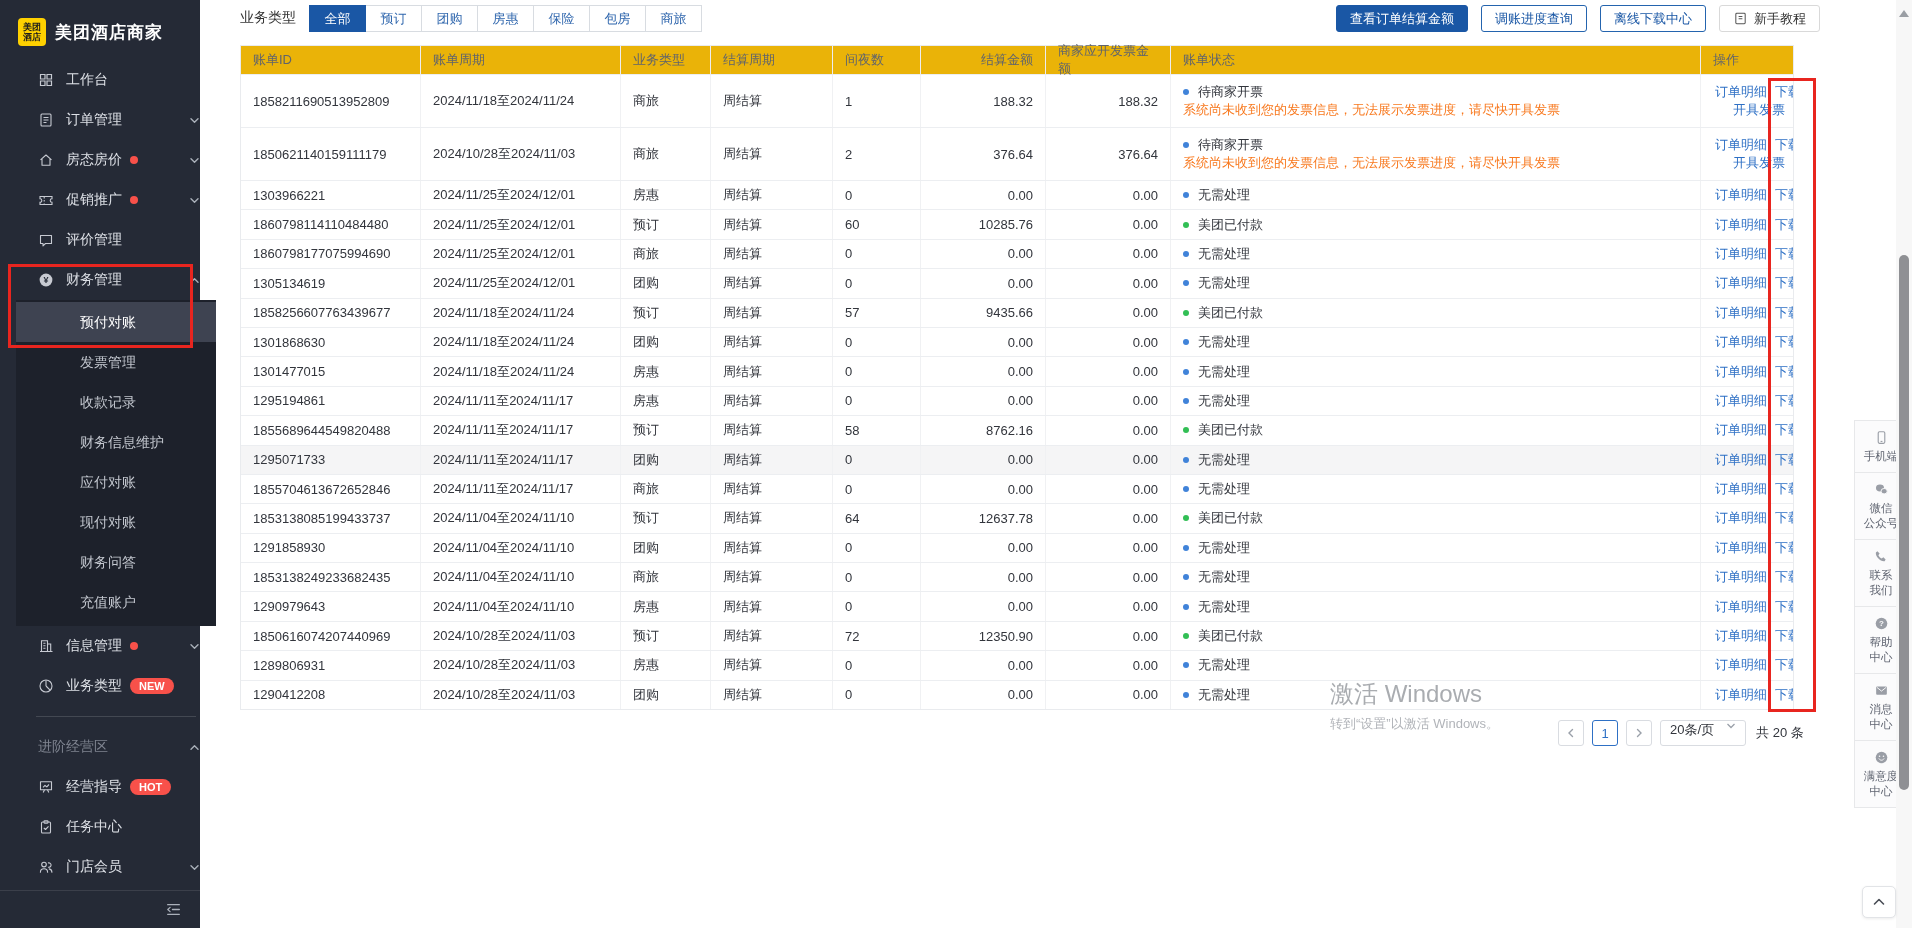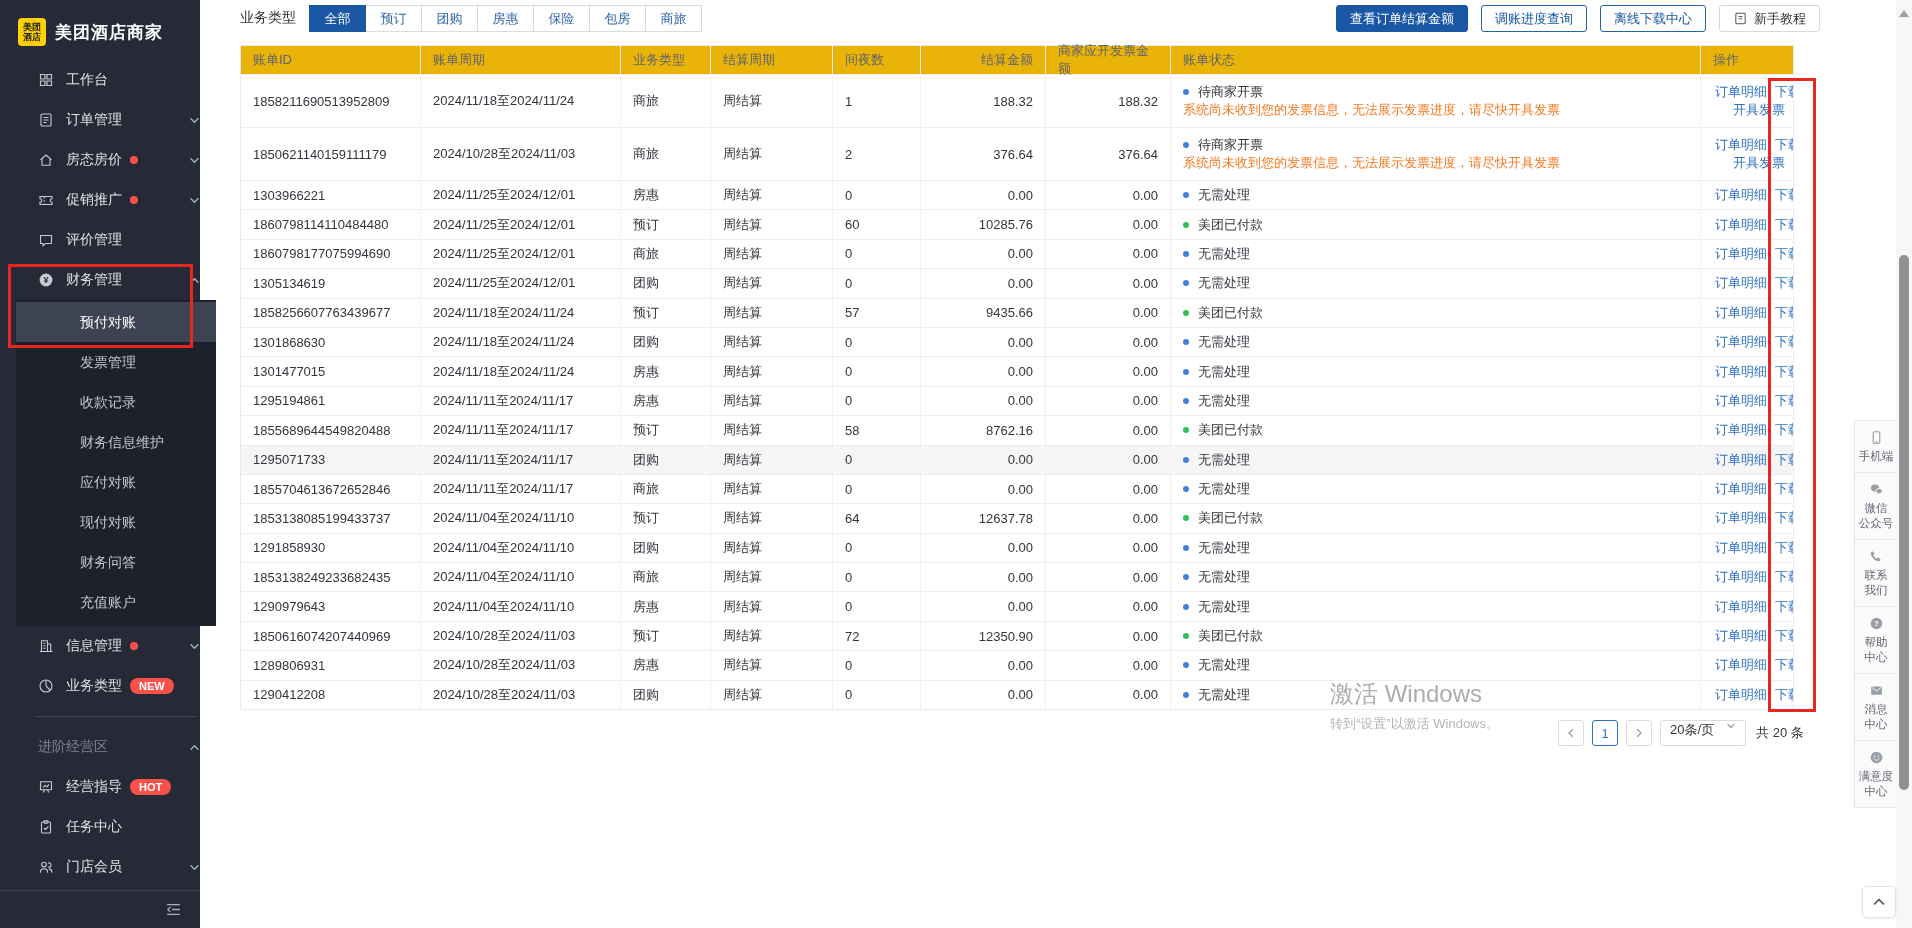--- a/index.html
+++ b/index.html
@@ -64,21 +64,21 @@
   .pg-btn{width:26px;height:26px;border:1px solid #d9dce1;border-radius:3px;background:#fff;display:flex;align-items:center;justify-content:center;color:#9aa0a9;cursor:pointer;font-size:13px;}
   .pg-btn.cur{border-color:var(--link);color:var(--link);}
   .pg-select{height:26px;border:1px solid #d9dce1;border-radius:3px;padding:0 9px;font-size:13px;color:#32353c;display:flex;align-items:flex-start;gap:12px;background:#fff;cursor:pointer;}
   .pg-select .chev2{color:#9aa0a9;width:10px;height:10px;}
   .pg-total{font-size:13px;color:#32353c;margin-left:2px;}
   
   #watermark{position:absolute;left:1130px;top:678px;z-index:8;pointer-events:none;}
   #wm1{font-size:24px;color:rgba(140,144,150,.75);}
   #wm2{font-size:13px;color:rgba(150,154,160,.75);margin-top:5px;}
   
-  #right-panel{position:absolute;left:1854px;top:420px;width:44px;background:#fbfbfc;border:1px solid #e7e8ea;z-index:6;}
+  #right-panel{position:absolute;left:1854px;top:420px;width:54px;background:#fbfbfc;border:1px solid #e7e8ea;z-index:6;}
   .rp-item{display:flex;flex-direction:column;align-items:center;padding:9px 2px 8px;border-bottom:1px solid #e7e8ea;cursor:pointer;background:#fbfbfc;}
   .rp-item:last-child{border-bottom:none;}
   .rp-item .ico{width:15px;height:15px;color:#9a9ea6;margin-bottom:4px;}
   .rp-item .ln{font-size:11.5px;color:#5f6470;line-height:15px;white-space:nowrap;}
   
   #scroll-track{position:absolute;right:0;top:0;width:16px;height:928px;background:#f7f7f7;z-index:7;}
   #scroll-thumb{position:absolute;left:3px;top:255px;width:10px;height:535px;background:#8f9094;border-radius:5px;cursor:pointer;}
   #scroll-up{position:absolute;left:3px;top:10px;width:0;height:0;border-left:5px solid transparent;border-right:5px solid transparent;border-bottom:7px solid #9a9ea4;}
   #back-to-top{position:absolute;left:1862px;top:886px;width:34px;height:32px;background:#fff;border:1px solid #e2e4e7;border-radius:5px;display:flex;align-items:center;justify-content:center;color:#4a4e56;cursor:pointer;z-index:9;box-shadow:0 1px 3px rgba(0,0,0,.08);}
   #back-to-top .ico{width:14px;height:14px;}

